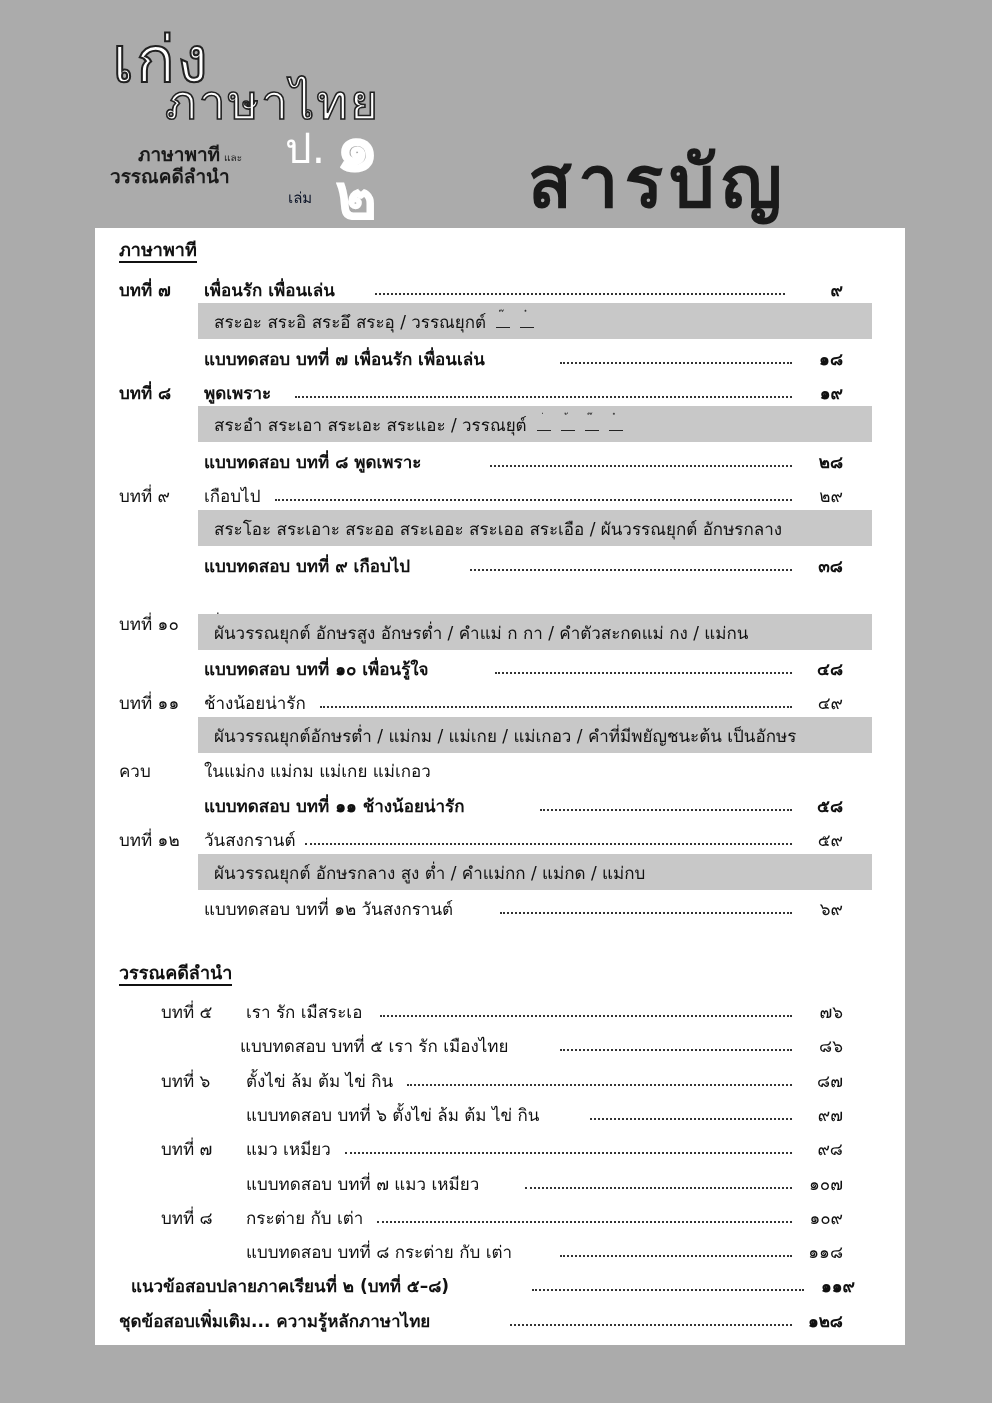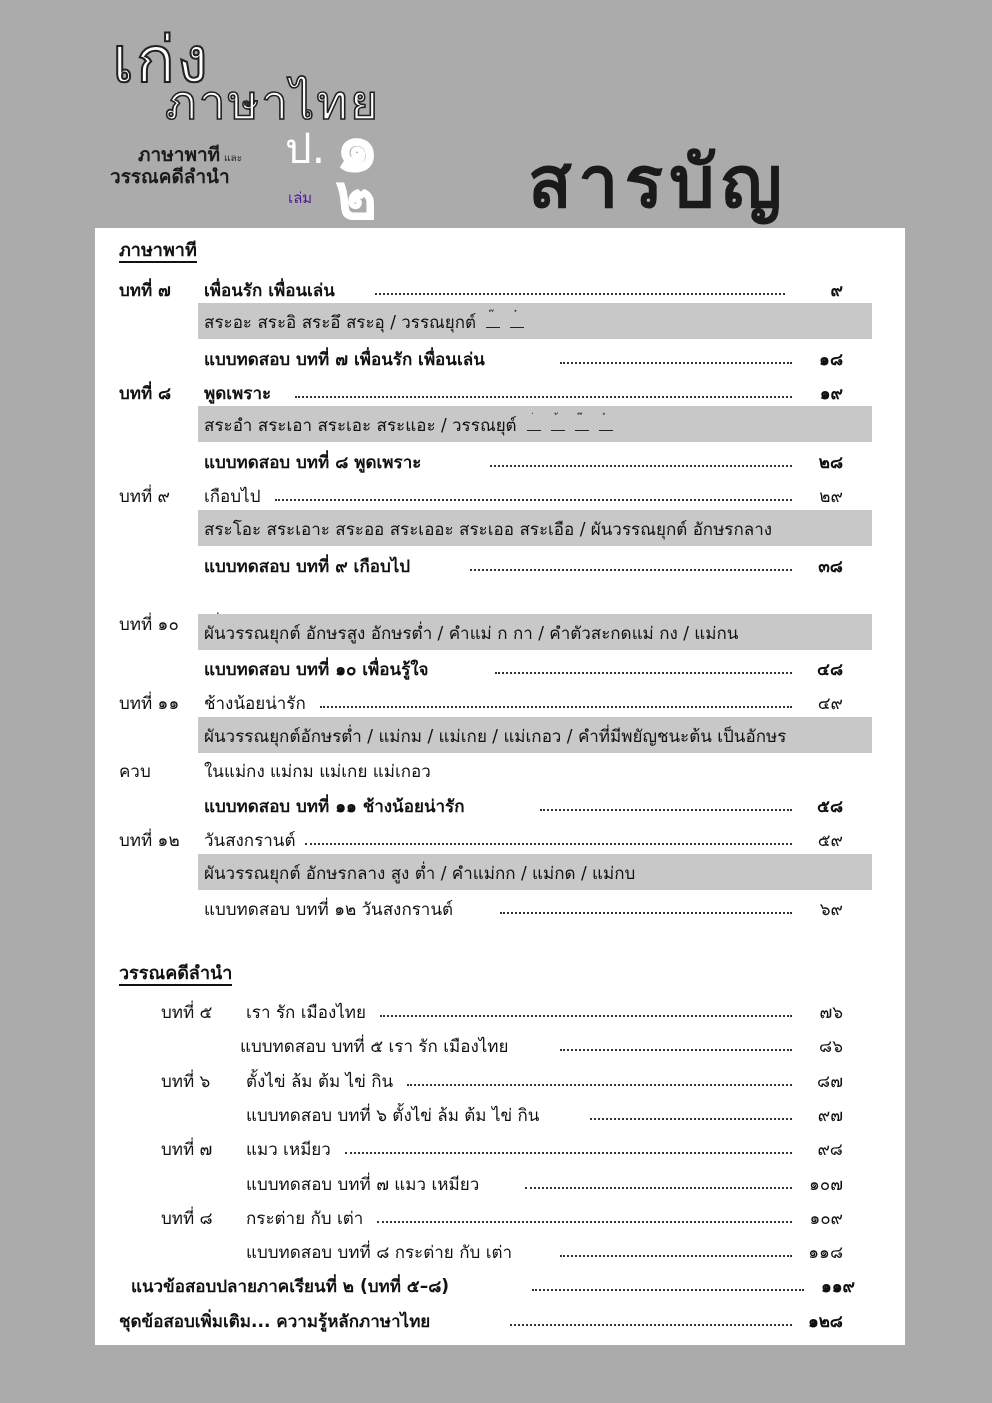--- a/index.html
+++ b/index.html
@@ -13,21 +13,21 @@
   }
   .logo-phasa {
     position: absolute; left: 165px; top: 78px; font-size: 48px; line-height: 1;
     color: #fff; -webkit-text-stroke: 1.6px #222; letter-spacing: 2px;
   }
   .sub1 { position: absolute; left: 138px; top: 139px; font-size: 19px; font-weight: bold; color: #1a1a1a; }
   .sub1 .small { font-size: 10px; font-weight: normal; margin-left: 4px; text-align: center; }
   .sub2 { position: absolute; left: 110px; top: 161px; font-size: 19px; font-weight: bold; color: #1a1a1a; }
   .grade { position: absolute; left: 285px; top: 128px; font-size: 42px; color: #fff; line-height: 1; }
   .grade-num { position: absolute; left: 335px; top: 112px; font-size: 70px; color: #fff; font-weight: bold; line-height: 1; }
-  .vol-label { position: absolute; left: 288px; top: 186px; font-size: 15px; color: #4c1d95; }
+  .vol-label { position: absolute; left: 288px; top: 186px; font-size: 15px; color: #0f172a; }
   .vol-num { position: absolute; left: 335px; top: 165px; font-size: 64px; color: #fff; font-weight: bold; line-height: 1; }
   .toc-title {
     position: absolute; left: 528px; top: 146px; font-size: 72px; line-height: 1;
     font-weight: bold; color: #1a1a1a; letter-spacing: 6px;
   }
   .panel {
     position: absolute; left: 95px; top: 228px; width: 810px; height: 1117px; background: #fff;
   }
   .row {
     position: absolute; left: 0; width: 810px; height: 34px; display: flex; align-items: center;
@@ -35,21 +35,21 @@
   }
   .row .lbl { position: absolute; left: 24px; }
   .row .title { position: absolute; left: 109px; display: flex; align-items: center; }
   .row .dots {
     position: absolute; top: 50%; height: 2px; border-bottom: 2px dotted #333; transform: translateY(2px);
   }
   .row .page { position: absolute; right: 62px; text-align: right; }
   .bold { font-weight: bold; }
   .hl {
     position: absolute; left: 103px; width: 674px; height: 36px; background: #c8c8c8;
-    display: flex; align-items: center; padding-left: 6px; font-size: 17px; white-space: nowrap; box-sizing: border-box;
+    display: flex; align-items: center; padding-left: 16px; font-size: 17px; white-space: nowrap; box-sizing: border-box;
   }
   .section {
     position: absolute; left: 24px; font-weight: bold; font-size: 18px;
     border-bottom: 2px solid #111; line-height: 1.3;
   }
   .tone { display: inline-block; width: 14px; height: 20px; position: relative; margin-left: 10px; }
   .tone::after { content: ""; position: absolute; left: 0; right: 0; bottom: 3px; border-bottom: 1.5px solid #222; }
   .tone span { position: absolute; top: -2px; left: 0; right: 0; text-align: center; font-size: 10px; }
 </style>
 </head>
@@ -181,21 +181,21 @@
     <span class="title">แบบทดสอบ  บทที่ ๑๒ วันสงกรานต์</span>
     <span class="dots" style="left:405px; width:292px;"></span>
     <span class="page">๖๙</span>
   </div>
 
 
   <div class="section" style="top:733px;">วรรณคดีลำนำ</div>
 
   <div class="row" style="top:766px;">
     <span class="lbl" style="left:66px;">บทที่ ๕</span>
-    <span class="title" style="left:151px;">เรา รัก เมืองไทย</span>
+    <span class="title" style="left:151px;">เรา รัก เมืสระเอ</span>
     <span class="dots" style="left:285px; width:412px;"></span>
     <span class="page">๗๖</span>
   </div>
   <div class="row" style="top:800px;">
     <span class="title" style="left:145px;">แบบทดสอบ  บทที่ ๕ เรา รัก เมืองไทย</span>
     <span class="dots" style="left:465px; width:232px;"></span>
     <span class="page">๘๖</span>
   </div>
   <div class="row" style="top:835px;">
     <span class="lbl" style="left:66px;">บทที่ ๖</span>

